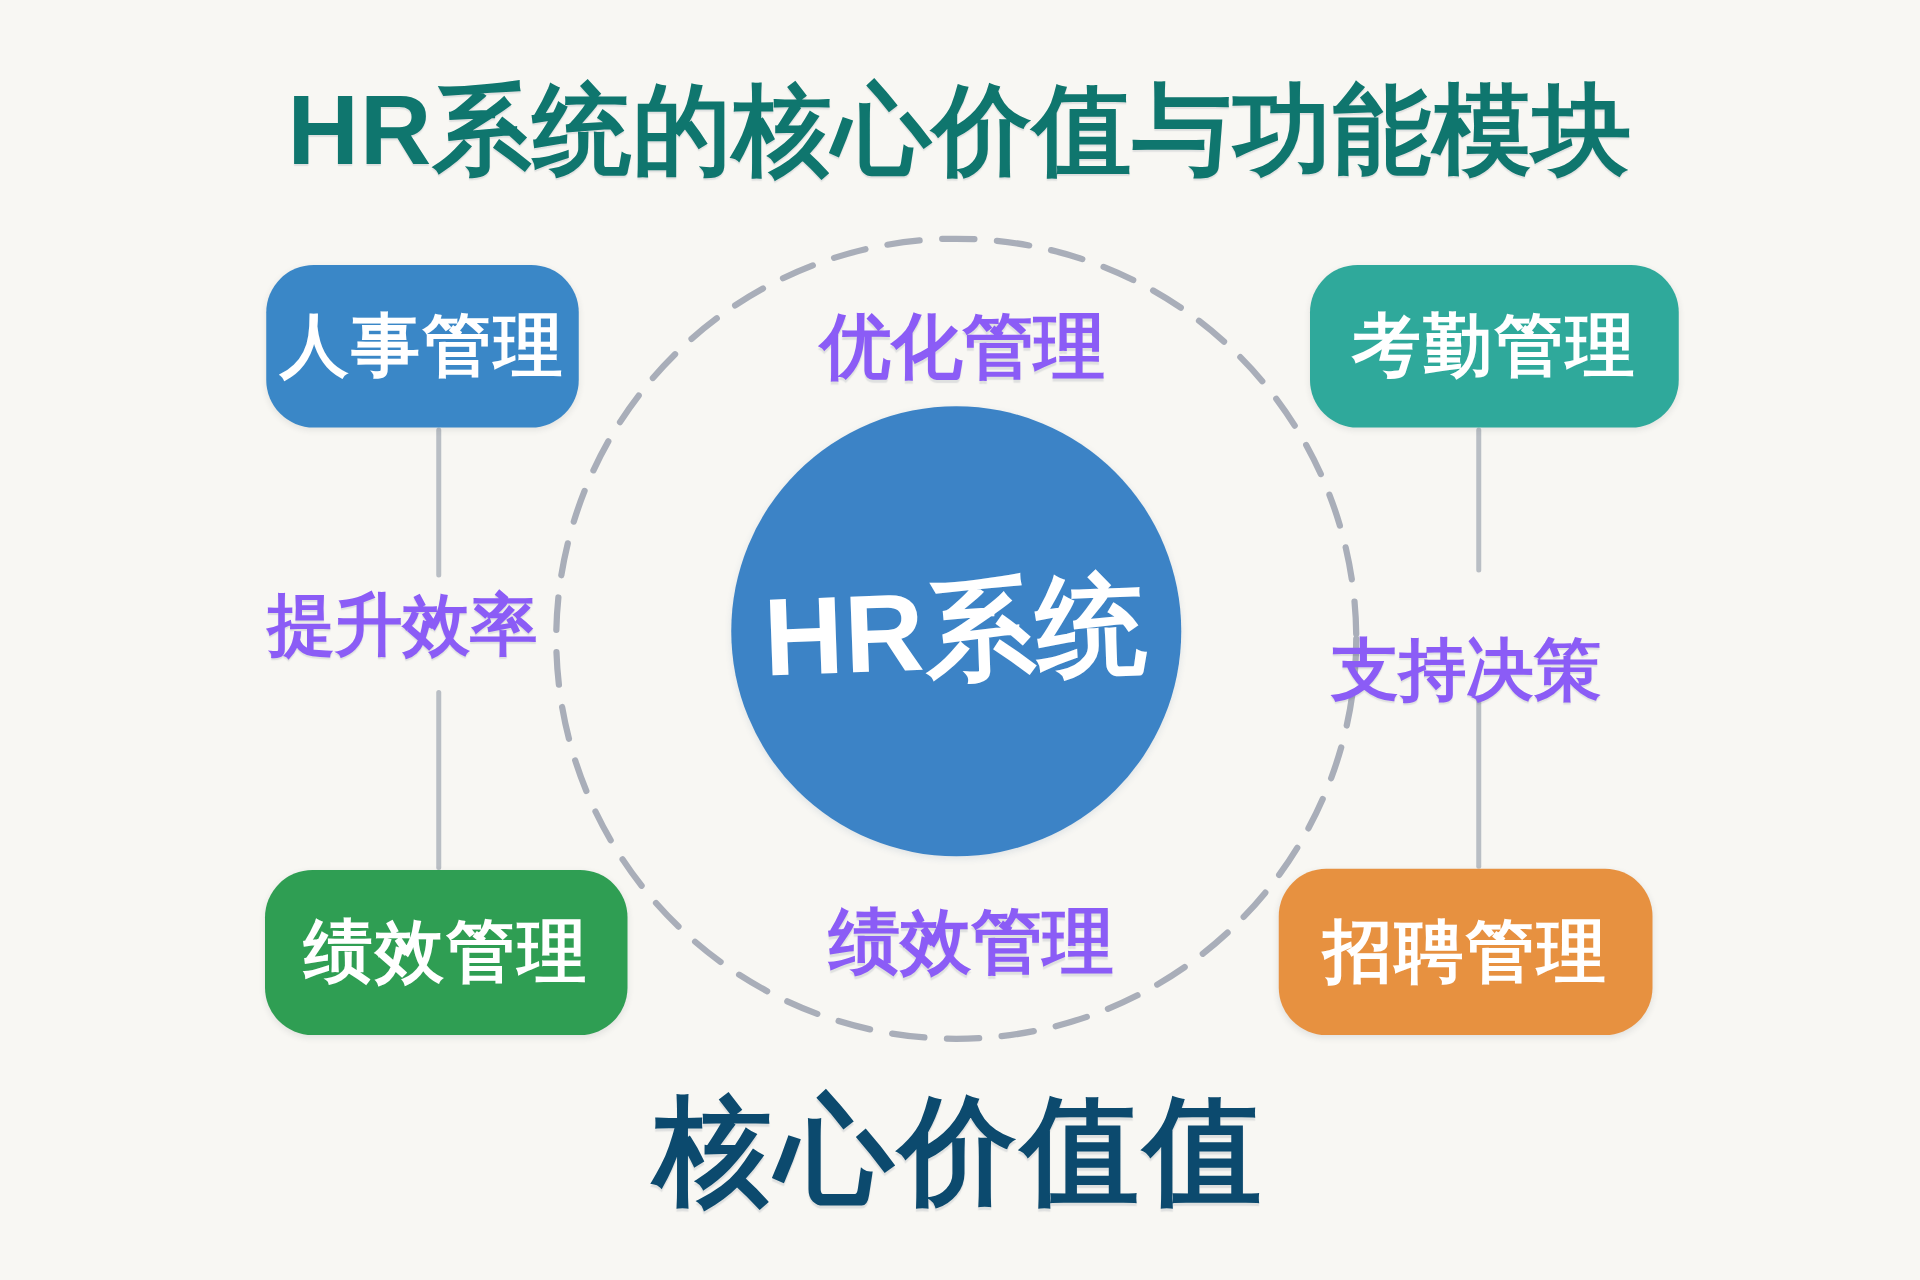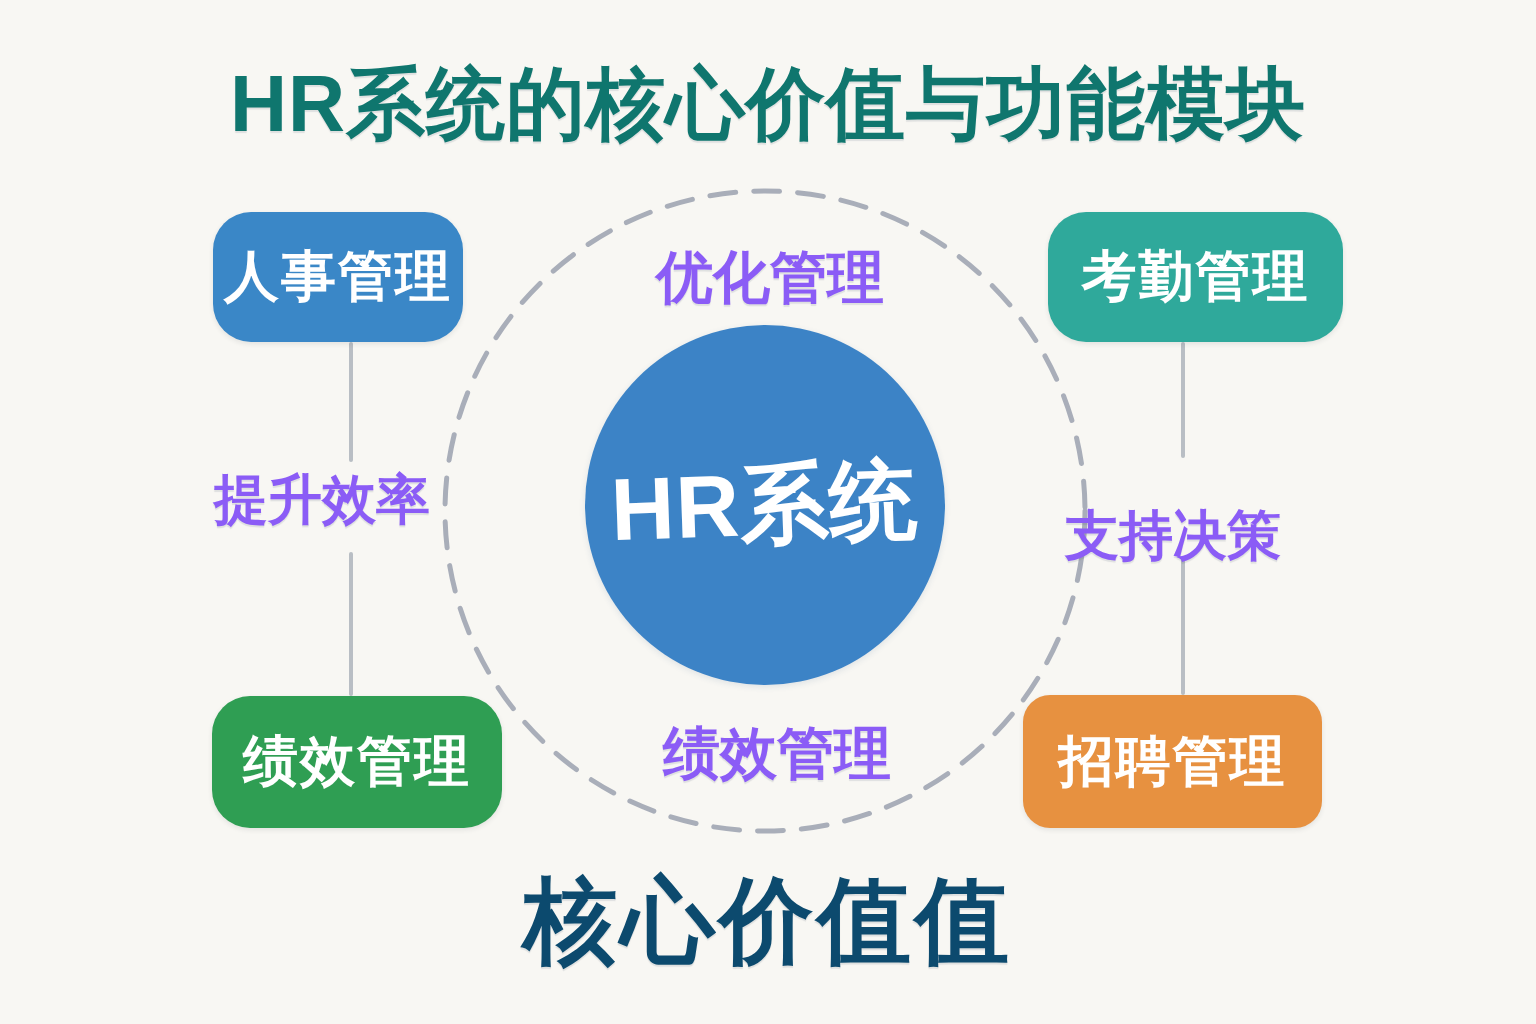--- a/index.html
+++ b/index.html
@@ -103,17 +103,17 @@
   <div class="side-value value-left">提升效率</div>
 
   <div class="side-value value-right">支持决策</div>
 
   <div class="module-box module-top-left" style="background-color: rgb(58, 135, 199);">人事管理</div>
 
   <div class="module-box module-top-right" style="background-color: rgb(47, 169, 155);">考勤管理</div>
 
   <div class="module-box module-bottom-left" style="background-color: rgb(47, 158, 83);">绩效管理</div>
 
-  <div class="module-box module-bottom-right" style="background-color: rgb(231, 145, 64); border-radius: 27px;">招聘管理</div>
+  <div class="module-box module-bottom-right" style="background-color: rgb(231, 145, 64);">招聘管理</div>
 
   <div class="footer-label">核心价值值</div>
 
 </div>
 
 </body></html>

